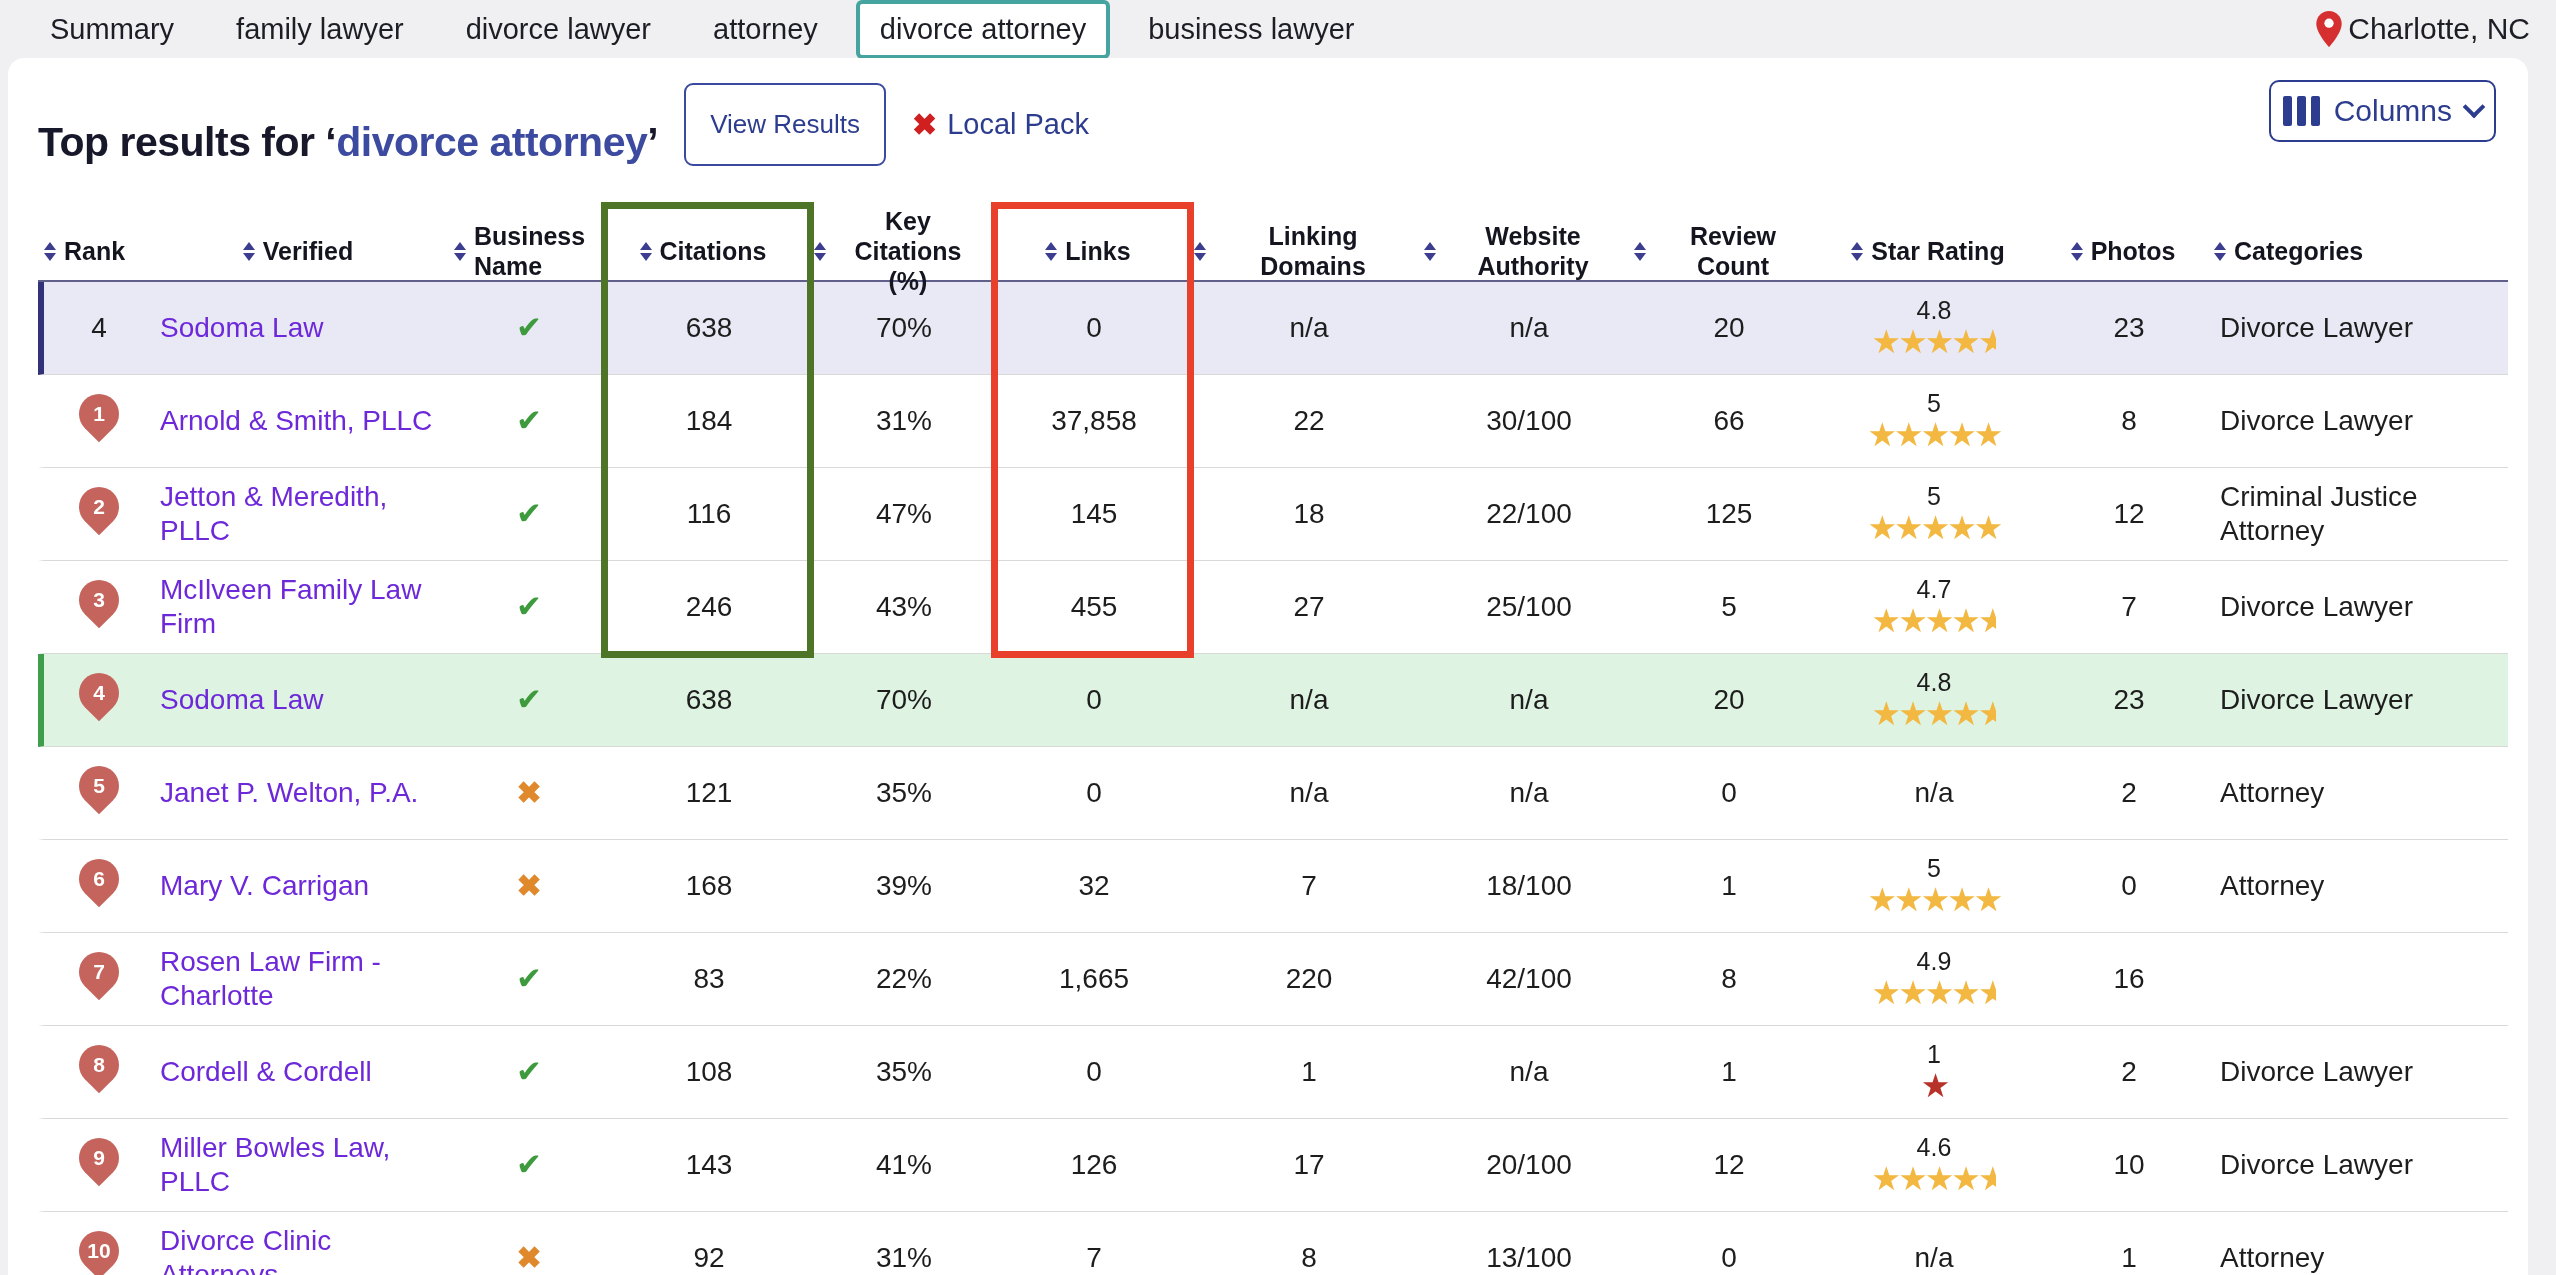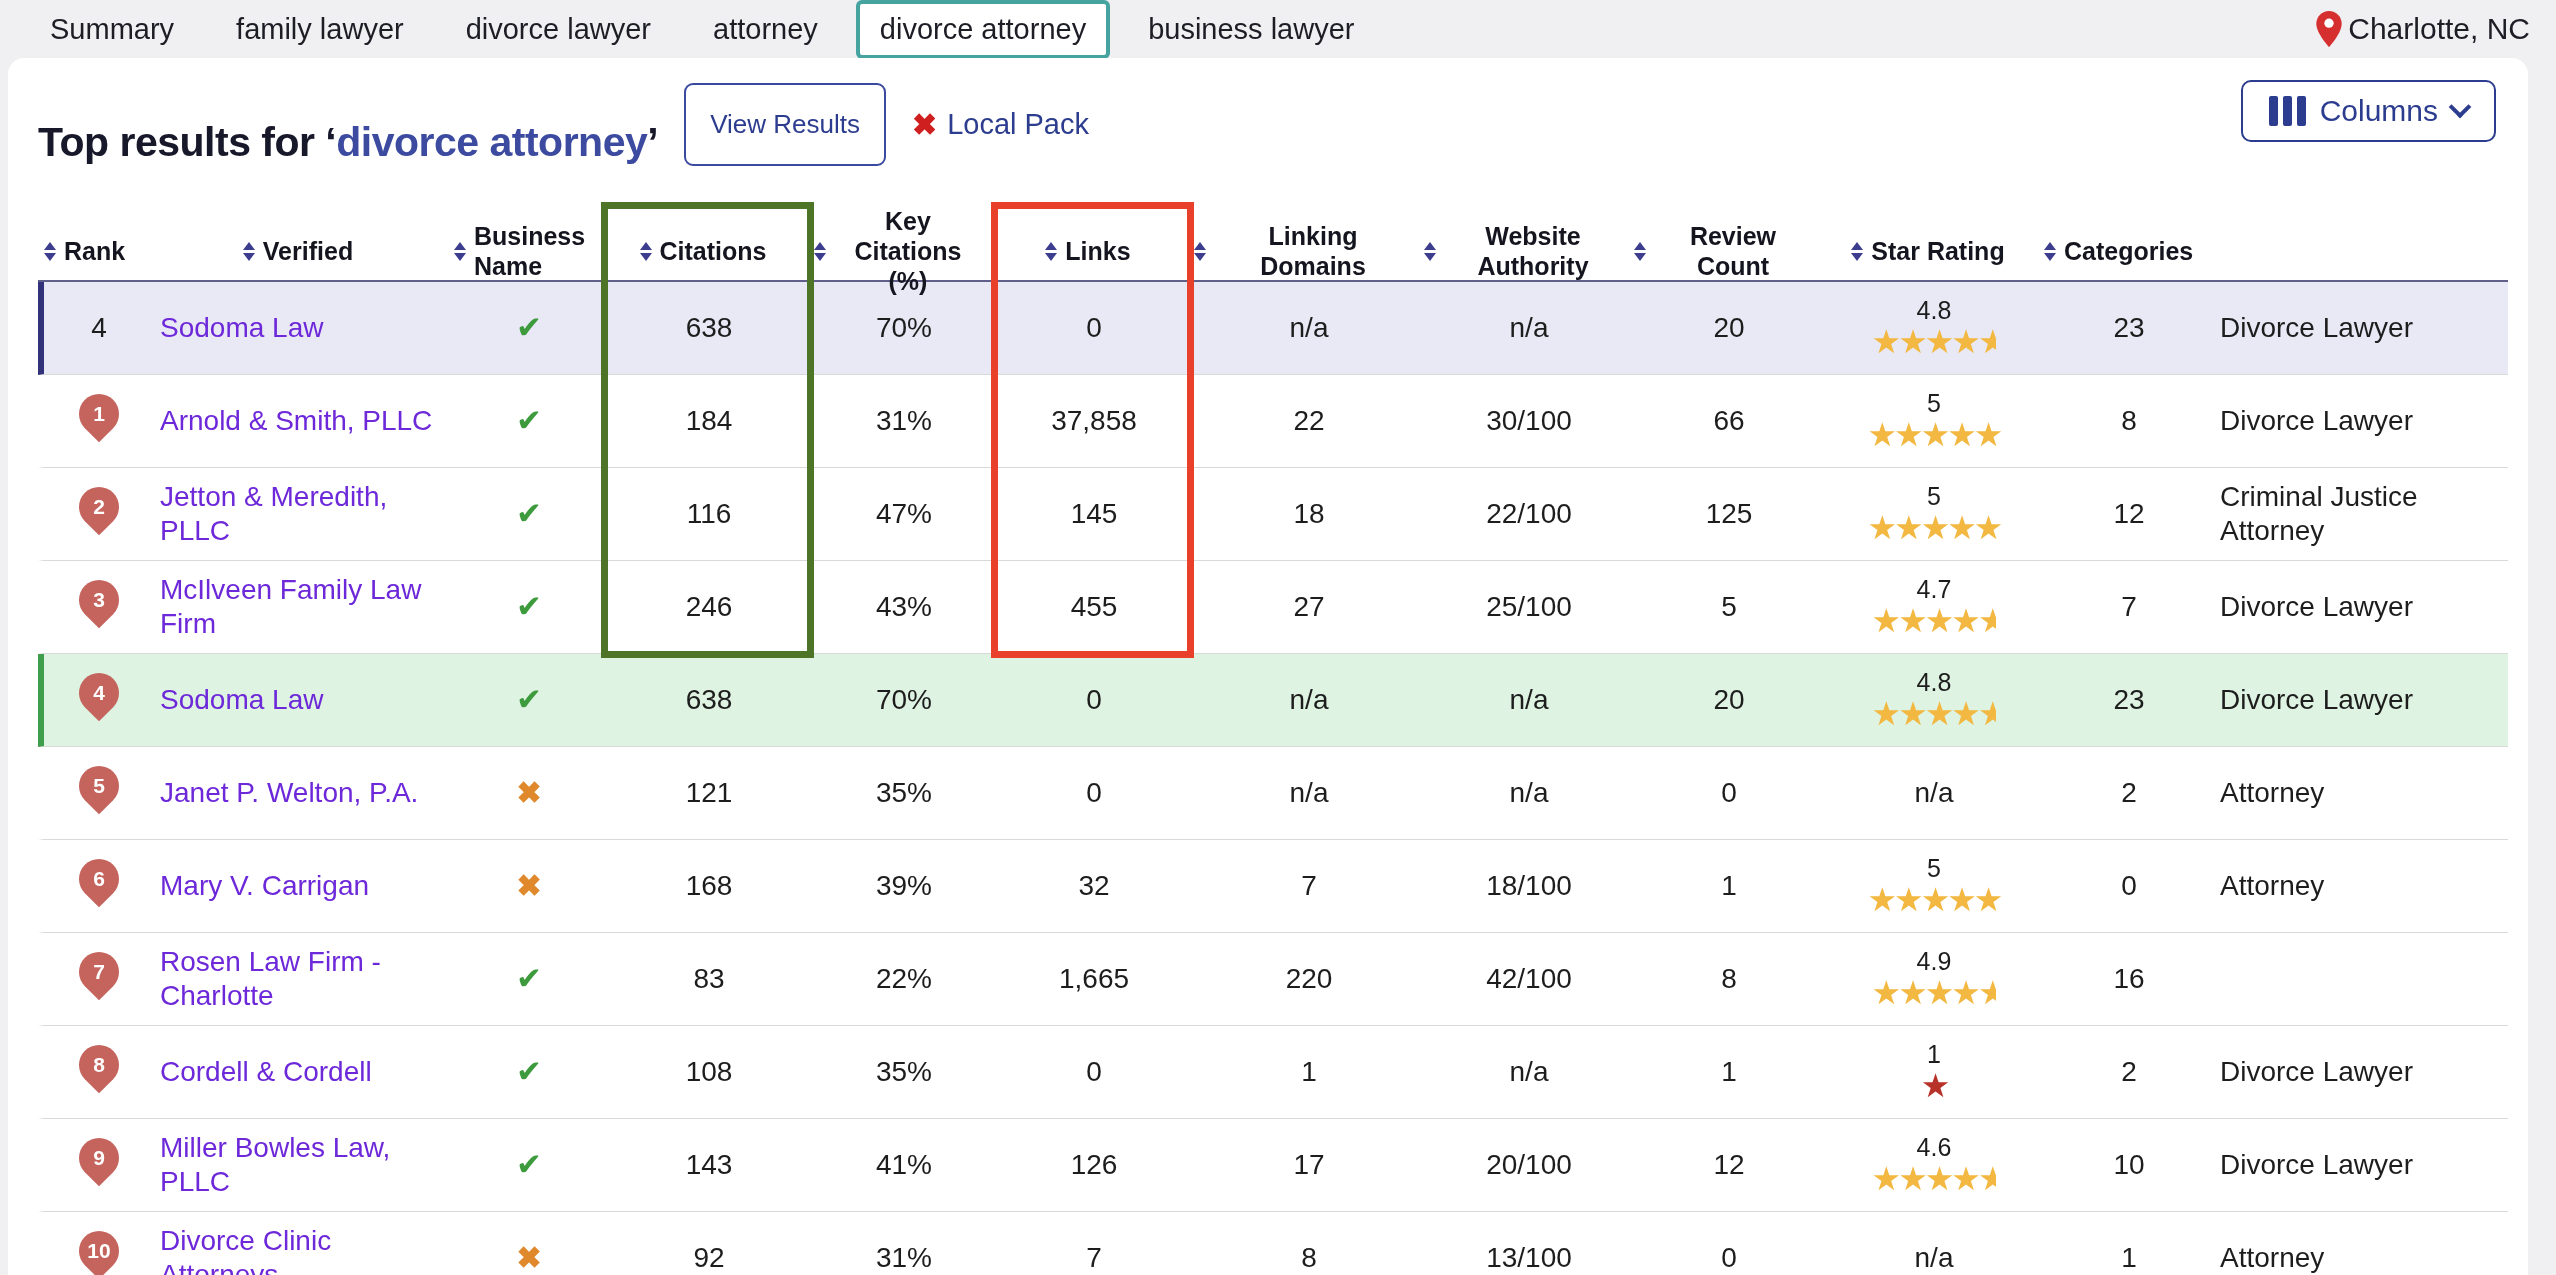--- a/index.html
+++ b/index.html
@@ -21,21 +21,21 @@
           background:#fff; border-radius:16px 16px 0 0; }
   .card-header { position:relative; padding:24px 30px 6px 30px; display:flex; align-items:center; gap:26px; }
   .title { font-size:41px; font-weight:800; color:#18182b; letter-spacing:-0.5px;margin-top:37px; }
   .title .query { color:#3c4ba0; }
   .btn-view { background:#fff; border:2px solid #3b4a9e; color:#2c3c8e; font-size:26px;
               padding:24px 24px; border-radius:9px; cursor:pointer; font-family:inherit; }
   .localpack { display:flex; align-items:center; gap:10px; font-size:29px; color:#2c3c8e; }
   .x-red { color:#cf1f1f; font-size:30px; font-weight:700; }
   .btn-columns { position:absolute; right:32px; top:22px; display:flex; align-items:center; gap:14px;
                  background:#fff; border:2px solid #2c3c8e; color:#2c3c8e; border-radius:10px;
-                 padding:12px 26px; font-size:30px; cursor:pointer; font-family:inherit; }
+                 padding:12px 12px; font-size:30px; cursor:pointer; font-family:inherit; }
   .col-icon { display:inline-flex; gap:5px; }
   .col-icon i { width:9px; height:30px; background:#2c3c8e; border-radius:2px; }
   .chev { width:16px; height:16px; border-right:4px solid #2c3c8e; border-bottom:4px solid #2c3c8e;
           transform:rotate(45deg); margin-top:-8px; }
 
   
   .table { position:relative; margin:34px 20px 0 30px; }
   .grid { display:grid;
     grid-template-columns:110px 300px 150px 210px 180px 200px 230px 210px 190px 220px 170px 296px; }
   .thead { height:76px; border-bottom:2px solid #60608a; }
@@ -180,20 +180,27 @@
           </span>
           <span>Review Count</span>
         </div>
         <div class="th">
           <span class="sort">
             <b class="up"></b>
             <b class="dn"></b>
           </span>
           <span>Star Rating</span>
         </div>
+        <div class="th">
+          <span class="sort">
+            <b class="up"></b>
+            <b class="dn"></b>
+          </span>
+          <span>Photos</span>
+        </div>
         <div class="th left">
           <span class="sort">
             <b class="up"></b>
             <b class="dn"></b>
           </span>
           <span>Categories</span>
         </div>
       </div>
     <div id="tbody">
         <div class="grid trow lavender">

